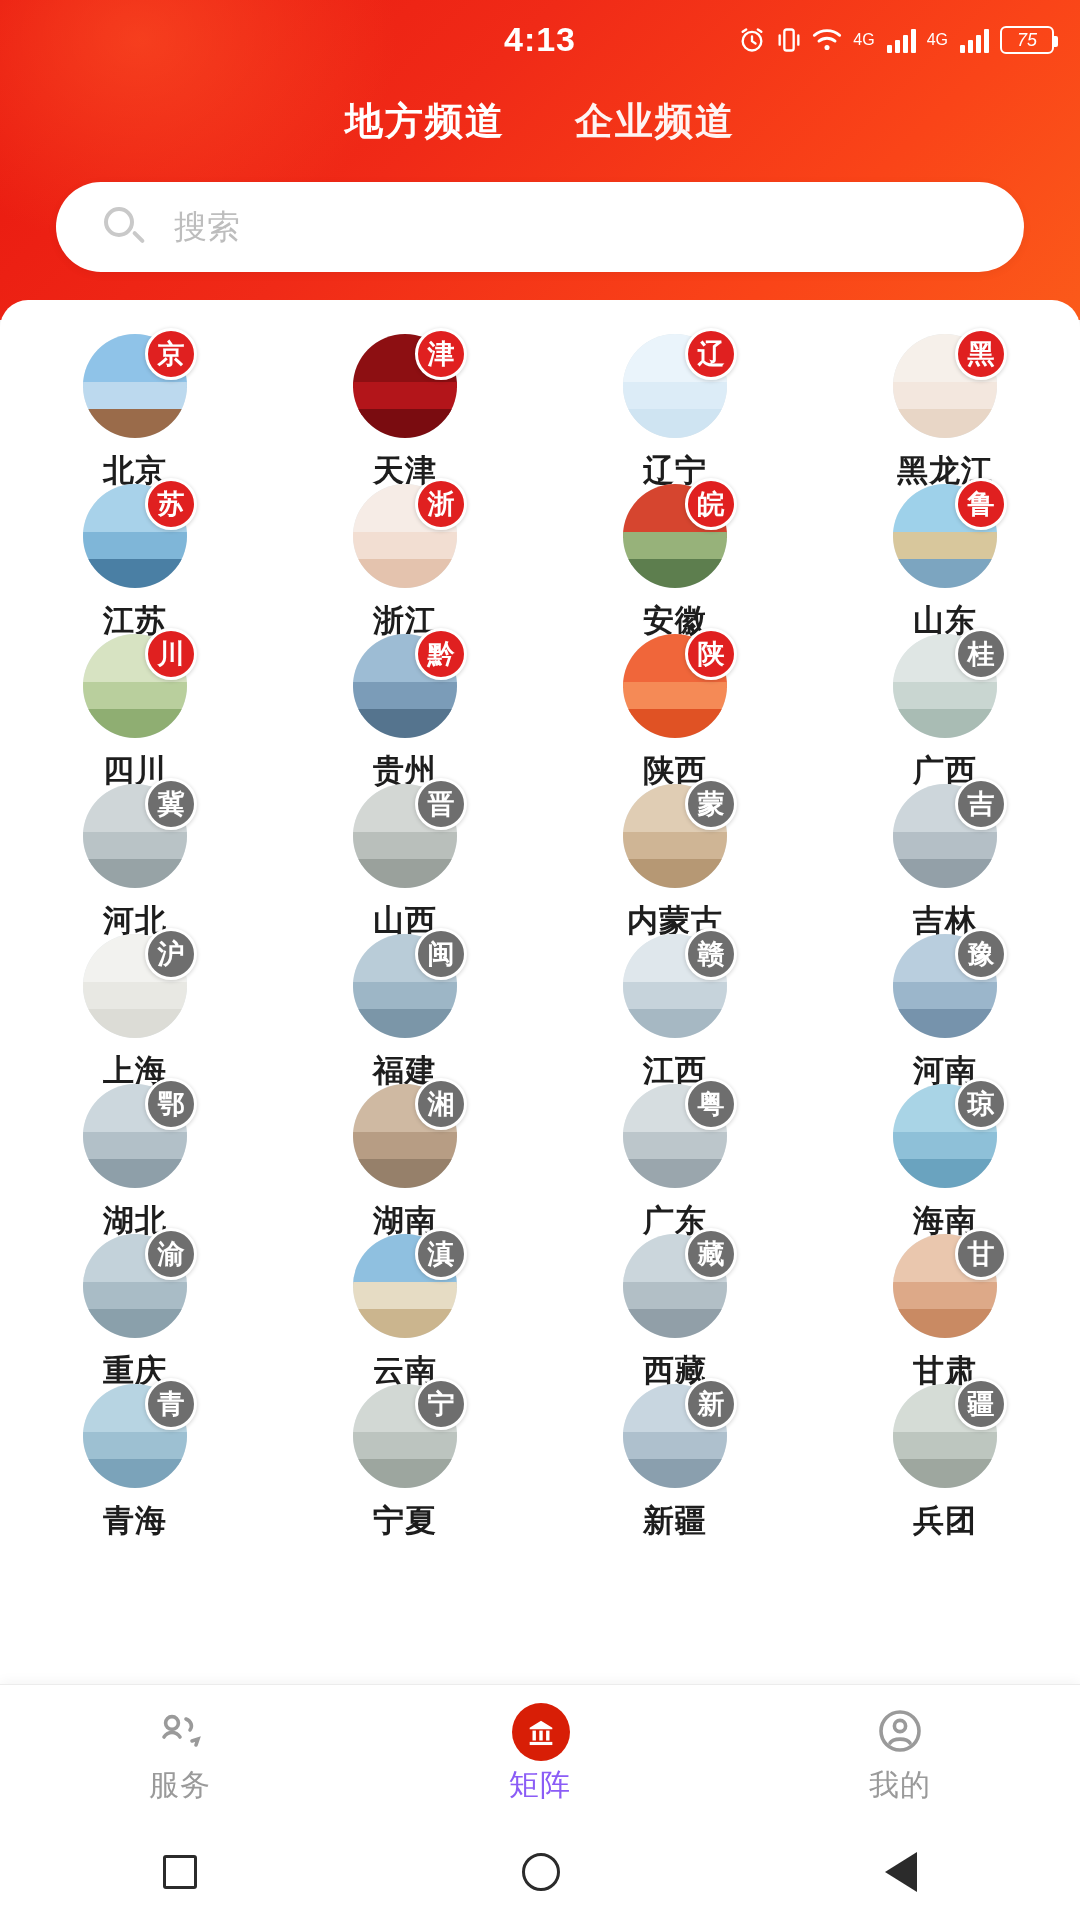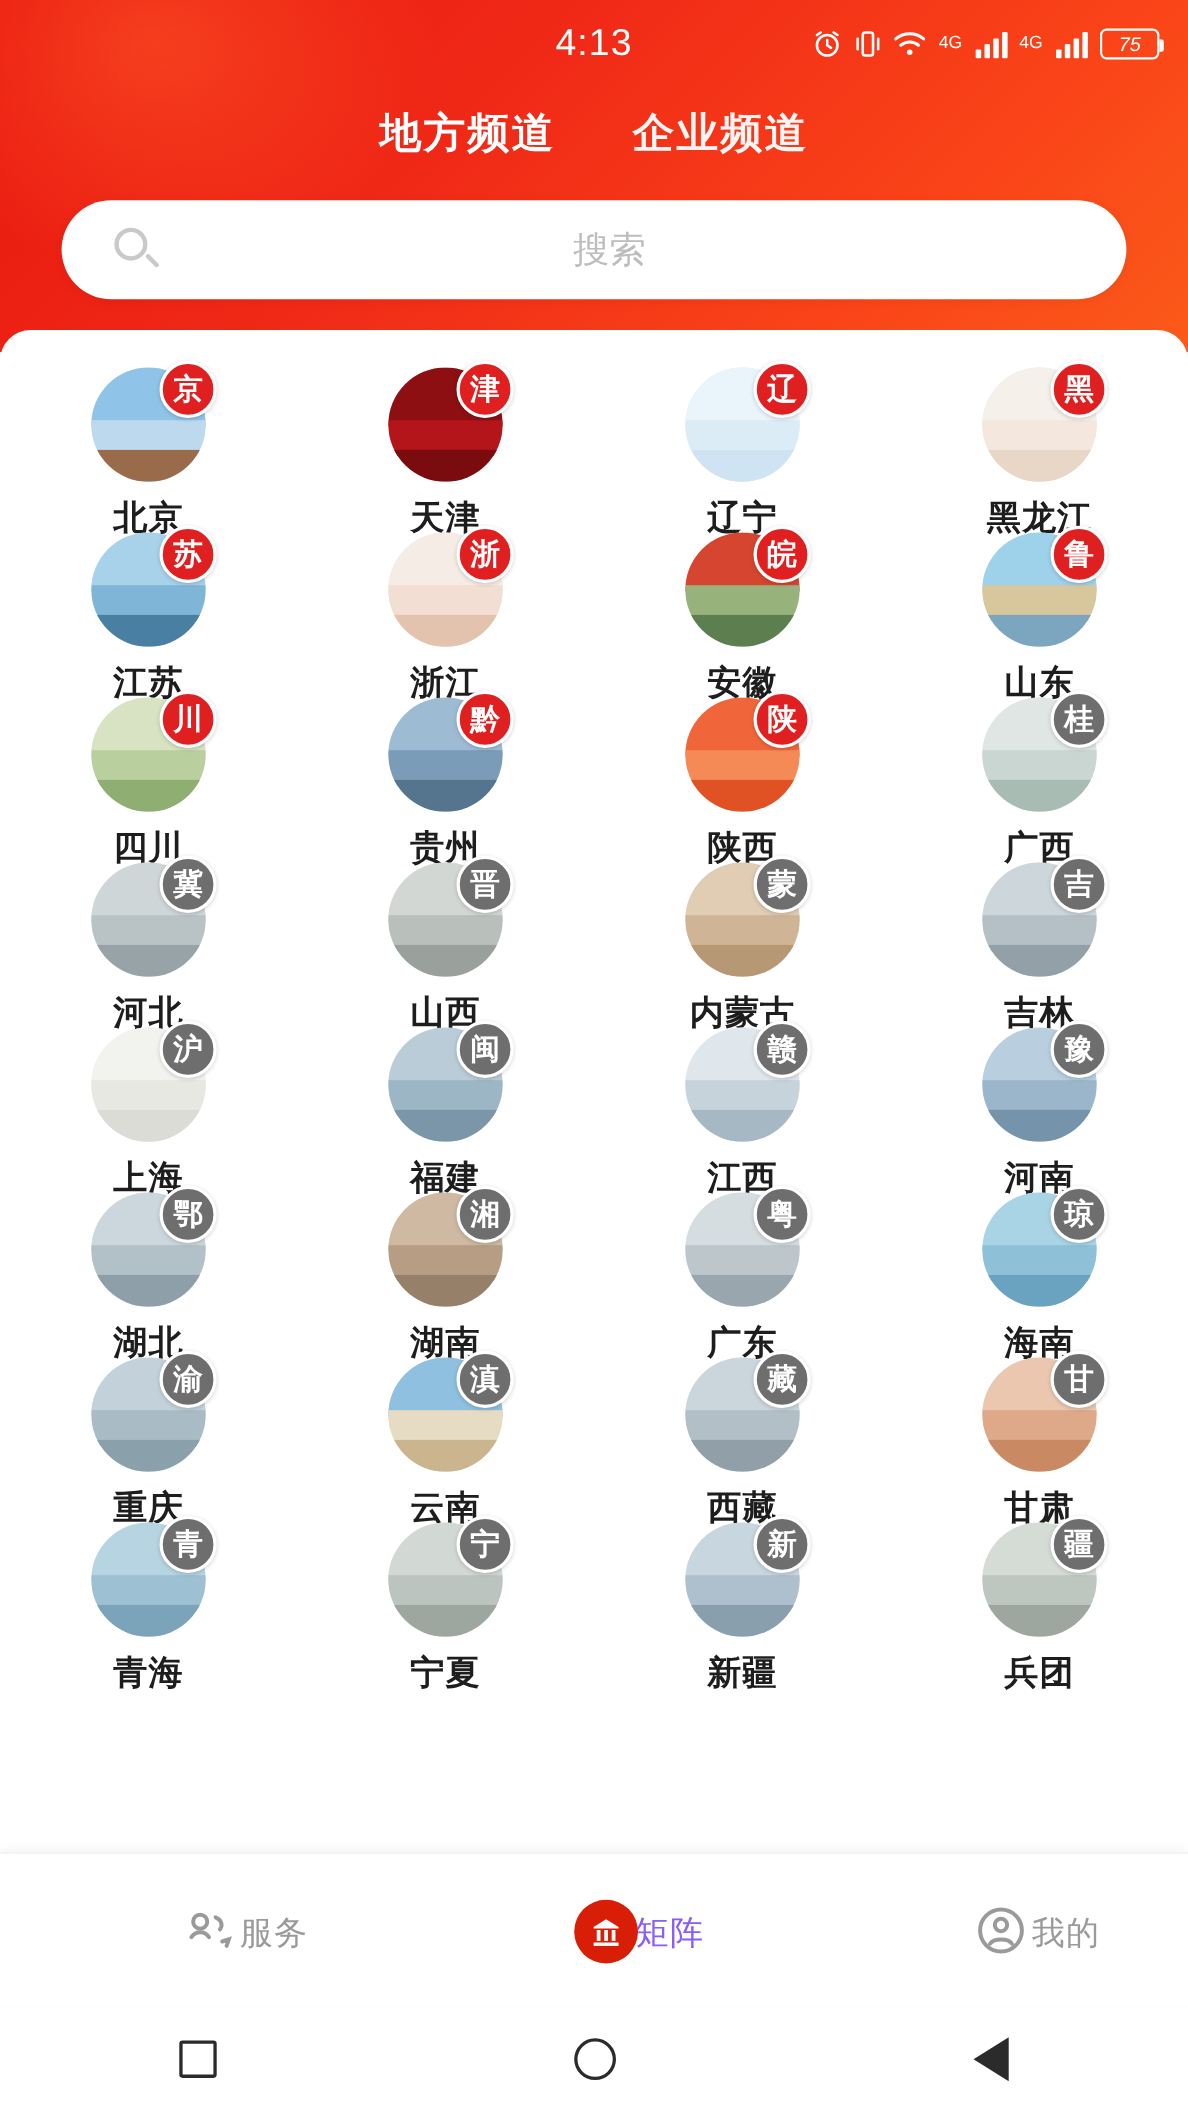--- a/index.html
+++ b/index.html
@@ -26,21 +26,21 @@
     width: 520px; height: 420px;
     background: radial-gradient(ellipse at center, rgba(255,90,40,0.55) 0%, rgba(232,22,15,0) 70%);
     border-radius: 50%;
   }
   .statusbar {
     position: absolute; top: 0; left: 0; width: 1080px; height: 78px;
     display: flex; align-items: center; justify-content: center;
     color: #fff;
   }
   .status-time {
-    font-size: 34px; letter-spacing: 1px; font-weight: 400;
+    font-size: 34px; letter-spacing: 1px; font-weight: 700;
   }
   .status-icons {
     position: absolute; right: 26px; top: 20px;
     display: flex; align-items: center; gap: 11px; height: 40px;
   }
   .sic { display: inline-flex; align-items: center; justify-content: center; }
   .bars { display: flex; align-items: flex-end; gap: 3px; height: 26px; }
   .bars i { display: block; width: 5px; background: #fff; border-radius: 1px; }
   .bars i:nth-child(1){height:8px} .bars i:nth-child(2){height:13px}
   .bars i:nth-child(3){height:18px} .bars i:nth-child(4){height:24px}
@@ -80,21 +80,20 @@
     border: 4px solid #c9c9c9; border-radius: 50%;
   }
   .search-icon .handle {
     position: absolute; left: 29px; top: 30px; width: 15px; height: 4px;
     background: #c9c9c9; border-radius: 3px; transform: rotate(45deg);
   }
   .search-input {
     border: none; outline: none; background: transparent;
     font-size: 33px; color: #737373; margin-left: 28px; width: 760px;
     font-family: "Liberation Sans", "DejaVu Sans", sans-serif;
-    text-align: center;
   }
   .search-input::placeholder { color: #bdbdbd; }
 
   
   .sheet {
     position: absolute; top: 300px; left: 0; width: 1080px; height: 1400px;
     background: #fff; border-radius: 28px 28px 0 0;
     overflow: hidden;
   }
   .grid {
@@ -132,21 +131,21 @@
   }
 
   
   .bottomnav {
     position: absolute; bottom: 96px; left: 0; width: 1080px; height: 140px;
     background: #fff; border-top: 1px solid #ececec;
     display: flex; align-items: center; justify-content: space-around;
     box-shadow: 0 -2px 12px rgba(0,0,0,0.05);
   }
   .navitem {
-    display: flex; flex-direction: row; align-items: center; justify-content: flex-end;
+    display: flex; flex-direction: column; align-items: center; justify-content: space-between;
     width: 200px;
   }
   .navicon { width: 56px; height: 56px; position: relative; }
   .navlabel { margin-top: 6px; font-size: 30px; color: #9a9a9a; letter-spacing: 1px; }
   .navitem.active .navlabel { color: #8b5cf6; font-weight: 400; }
   .nav-circle {
     width: 58px; height: 58px; border-radius: 50%;
     background: #d81e06; display:flex; align-items:center; justify-content:center;
     color:#fff; font-size: 30px; line-height:1;
   }

